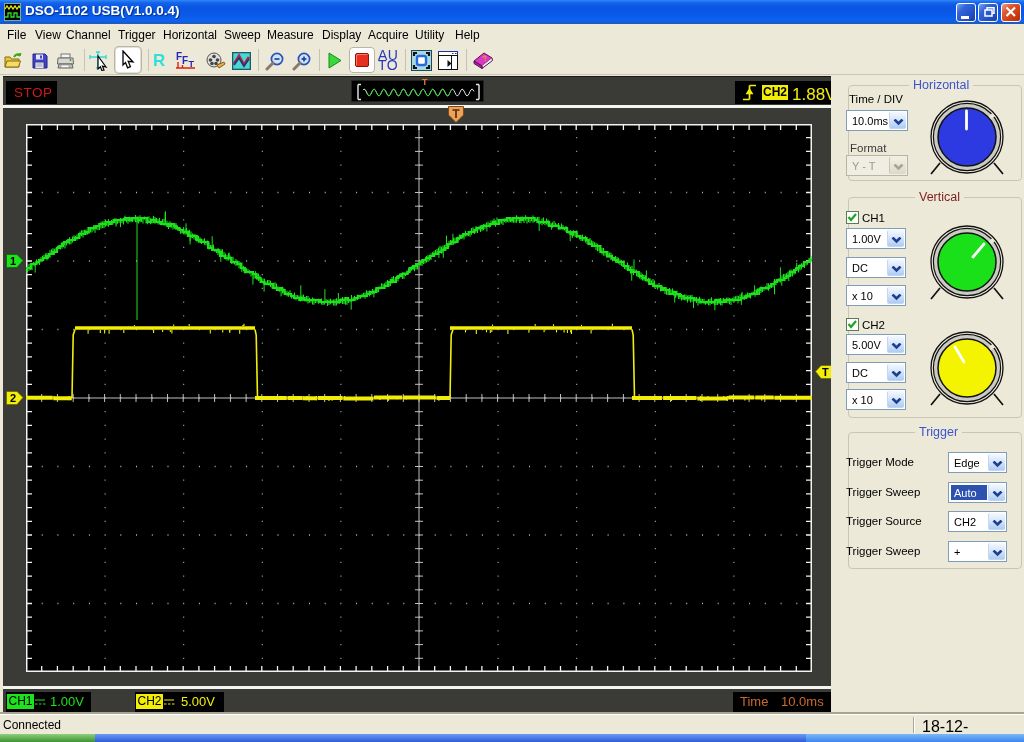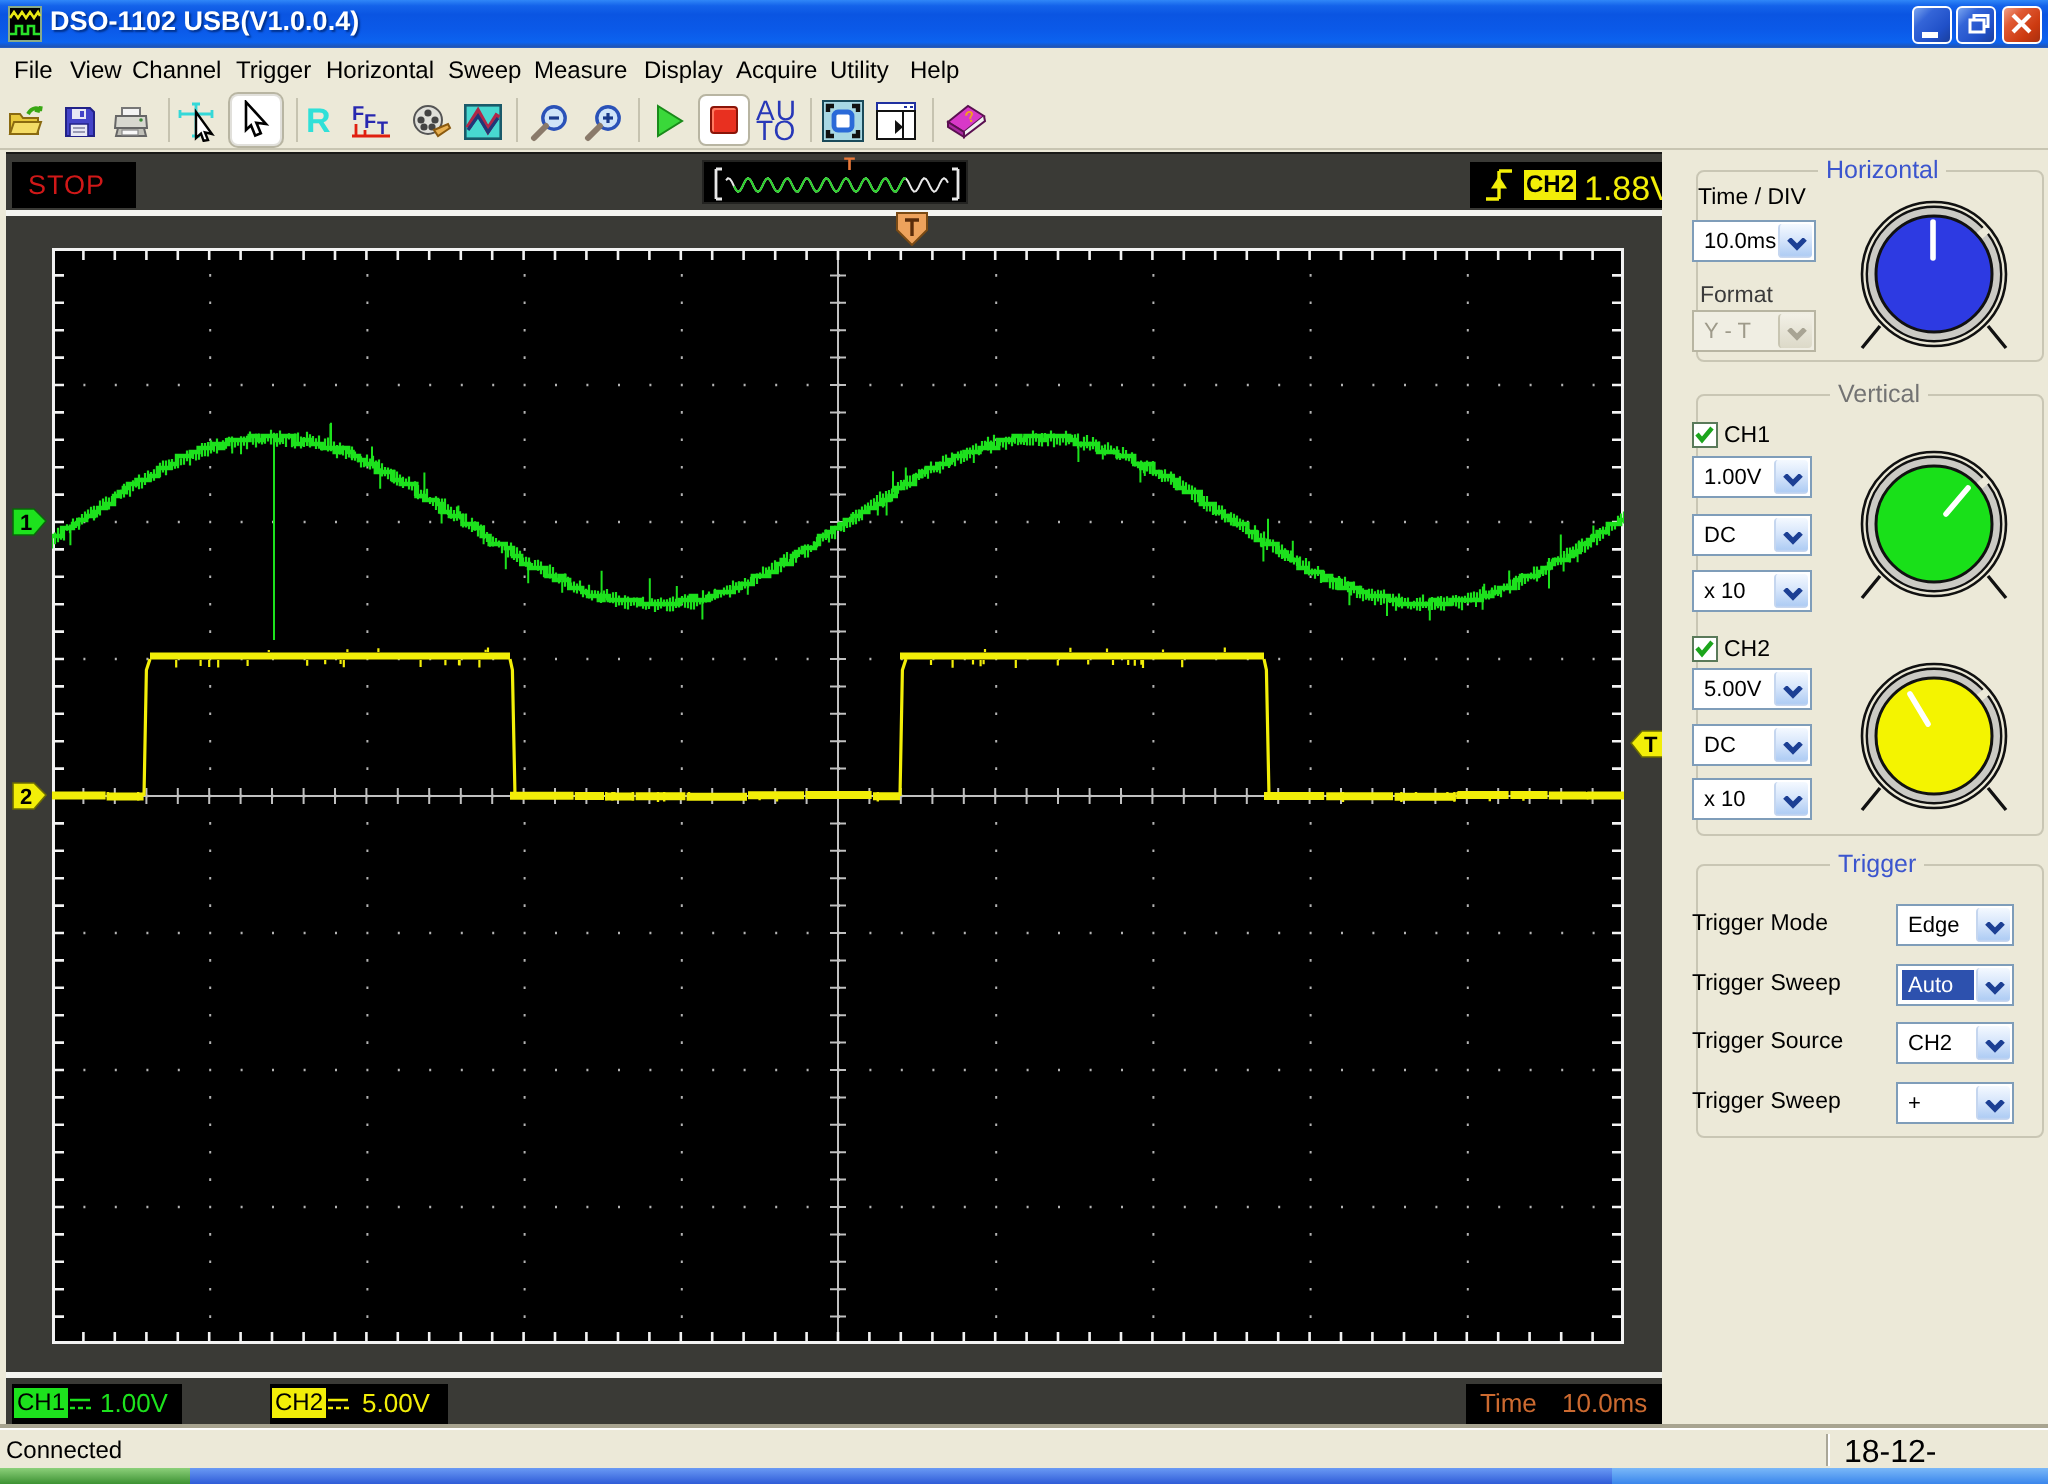--- a/index.html
+++ b/index.html
@@ -120,21 +120,21 @@
     </svg>
     <svg class="abs" width="22" height="19" style="left:472px;top:6px">
       <path d="M2,10 L12,2 L20,7 L10,15 Z" fill="#d838c8" stroke="#5a1050"></path>
       <path d="M10,15 L10,17.5 L20.5,9.5 L20,7" fill="#f0f0f0" stroke="#5a1050"></path>
       <path d="M2,10 L2,12.5 L10,17.5 L10,15 Z" fill="#a828a0" stroke="#5a1050"></path>
       <text x="11" y="10.5" font-size="8" font-weight="bold" fill="#f0a020" transform="rotate(-20 12 9)">?</text>
     </svg>
   </div>
 <div class="abs" style="left:3px;top:76px;width:828px;height:637px;background:#3a3a36">
     <div class="abs" style="left:0;top:0;width:828px;height:29px;background:#3a3a36;border-top:1px solid #191917">
-      <div class="abs" style="left:3px;top:4px;width:62px;height:23px;background:#000">
+      <div class="abs" style="left:3px;top:4px;width:51px;height:23px;background:#000">
         <span class="abs" style="left:8px;top:4px;font-size:13.5px;color:#d01818;letter-spacing:0.5px">STOP</span>
       </div>
       <div class="abs" style="left:348px;top:3px;width:133px;height:22px;background:#000;border:1px solid #232321">
         <svg width="133" height="22" style="position:absolute;left:0;top:0">
           <polyline points="11.0,9.1 12.0,8.1 13.0,8.5 14.0,10.0 15.0,12.1 16.0,14.0 17.0,14.9 18.0,14.4 19.0,12.8 20.0,10.6 21.0,8.8 22.0,8.1 23.0,8.7 24.0,10.4 25.0,12.6 26.0,14.3 27.0,14.9 28.0,14.2 29.0,12.4 30.0,10.2 31.0,8.6 32.0,8.1 33.0,9.0 34.0,10.9 35.0,13.0 36.0,14.5 37.0,14.9 38.0,13.9 39.0,11.9 40.0,9.8 41.0,8.4 42.0,8.2 43.0,9.3 44.0,11.3 45.0,13.4 46.0,14.7 47.0,14.8 48.0,13.5 49.0,11.5 50.0,9.5 51.0,8.2 52.0,8.3 53.0,9.6 54.0,11.7 55.0,13.7 56.0,14.8 57.0,14.6 58.0,13.2 59.0,11.1 60.0,9.1 61.0,8.1 62.0,8.5 63.0,10.0 64.0,12.1 65.0,14.0 66.0,14.9 67.0,14.4 68.0,12.8 69.0,10.6 70.0,8.8 71.0,8.1 72.0,8.7 73.0,10.4 74.0,12.6 75.0,14.3 76.0,14.9 77.0,14.2 78.0,12.4 79.0,10.2 80.0,8.6 81.0,8.1 82.0,9.0 83.0,10.9 84.0,13.0 85.0,14.5 86.0,14.9 87.0,13.9 88.0,11.9 89.0,9.8 90.0,8.4 91.0,8.2 92.0,9.3 93.0,11.3 94.0,13.4 95.0,14.7 96.0,14.8 97.0,13.5 98.0,11.5 99.0,9.5 100.0,8.2 101.0,8.3 102.0,9.6 103.0,11.7 104.0,13.7 105.0,14.8 106.0,14.6 107.0,13.2 108.0,11.1 109.0,9.1 110.0,8.1 111.0,8.5 112.0,10.0 113.0,12.1 114.0,14.0 115.0,14.9 116.0,14.4 117.0,12.8 118.0,10.6 119.0,8.8 120.0,8.1 121.0,8.7 122.0,10.4" stroke="#e8e8e8" stroke-width="1" fill="none"></polyline>
           <polyline points="15.0,12.1 16.0,14.0 17.0,14.9 18.0,14.4 19.0,12.8 20.0,10.6 21.0,8.8 22.0,8.1 23.0,8.7 24.0,10.4 25.0,12.6 26.0,14.3 27.0,14.9 28.0,14.2 29.0,12.4 30.0,10.2 31.0,8.6 32.0,8.1 33.0,9.0 34.0,10.9 35.0,13.0 36.0,14.5 37.0,14.9 38.0,13.9 39.0,11.9 40.0,9.8 41.0,8.4 42.0,8.2 43.0,9.3 44.0,11.3 45.0,13.4 46.0,14.7 47.0,14.8 48.0,13.5 49.0,11.5 50.0,9.5 51.0,8.2 52.0,8.3 53.0,9.6 54.0,11.7 55.0,13.7 56.0,14.8 57.0,14.6 58.0,13.2 59.0,11.1 60.0,9.1 61.0,8.1 62.0,8.5 63.0,10.0 64.0,12.1 65.0,14.0 66.0,14.9 67.0,14.4 68.0,12.8 69.0,10.6 70.0,8.8 71.0,8.1 72.0,8.7 73.0,10.4 74.0,12.6 75.0,14.3 76.0,14.9 77.0,14.2 78.0,12.4 79.0,10.2 80.0,8.6 81.0,8.1 82.0,9.0 83.0,10.9 84.0,13.0 85.0,14.5 86.0,14.9 87.0,13.9 88.0,11.9 89.0,9.8 90.0,8.4 91.0,8.2 92.0,9.3 93.0,11.3 94.0,13.4 95.0,14.7 96.0,14.8 97.0,13.5 98.0,11.5 99.0,9.5 100.0,8.2 101.0,8.3" stroke="#2ad42a" stroke-width="1" fill="none"></polyline>
           <path d="M6,3.5 V18.5 M6,3.5 h3 M6,18.5 h3 M127,3.5 V18.5 M127,3.5 h-3 M127,18.5 h-3" stroke="#e8e8e8" stroke-width="1.4" fill="none"></path>
         </svg>
       </div>
       <span class="abs" style="left:419px;top:0px;font-size:9px;font-weight:bold;color:#e87838">T</span>
@@ -225,21 +225,21 @@
     </div>
     <div class="abs" style="left:92px;top:17px"><svg width="88" height="88">
         <path d="M17,70 L8,81 M71,70 L80,81" stroke="#111" stroke-width="1.7"></path>
         <circle cx="44" cy="44" r="36" fill="none" stroke="#111" stroke-width="1.3"></circle>
         <circle cx="44" cy="44" r="33.6" fill="#cbcac4" stroke="#111" stroke-width="1.2"></circle>
         <path d="M65.4,26.0 L70.7,21.6" stroke="#ece9d8" stroke-width="4"></path>
         <circle cx="44" cy="44" r="29" fill="#2d3ae2" stroke="#111" stroke-width="1.5"></circle>
         <path d="M43.5,18 L43.5,36" stroke="#fff" stroke-width="2.8" stroke-linecap="round"></path>
       </svg></div>
     <div class="abs" style="left:17px;top:121px;width:174px;height:221px;border:1px solid #c9c6b4;border-radius:4px"></div>
-    <span class="abs" style="left:84px;top:114px;background:#ece9d8;padding:0 4px;color:#737373;font-size:12.5px">Vertical</span>
+    <span class="abs" style="left:84px;top:114px;background:#ece9d8;padding:0 4px;color:#7f1d1d;font-size:12.5px">Vertical</span>
     <svg class="abs" width="13" height="13" style="left:15px;top:135px">
       <rect x="0.5" y="0.5" width="12" height="12" fill="#fff" stroke="#5a7a5a"></rect>
       <path d="M2.5,6 L5,9 L10,3" stroke="#1ca51c" stroke-width="2.2" fill="none"></path>
     </svg>
     <span class="abs" style="left:31px;top:136px">CH1</span>
     <div style="position:absolute;left:15px;top:152px;width:60px;height:21px;background:#fff;border:1px solid #7f9db9;font-size:12px">
       <span style="position:absolute;left:5px;top:4px;color:#000;font-size:11px">1.00V</span>
       <div style="position:absolute;right:1px;top:1px;bottom:1px;width:17px;background:linear-gradient(180deg,#f4f9ff 0%,#d7e6fb 45%,#b0cdf4 92%,#cdd9ee 100%);border-left:1px solid #c5d6ef;border-radius:2px">
         <svg width="11" height="7" style="position:absolute;left:3px;top:7px">
           <path d="M1.5,0.5 L5.5,4.5 L9.5,0.5" stroke="#1c3f94" stroke-width="2.6" fill="none"></path>

